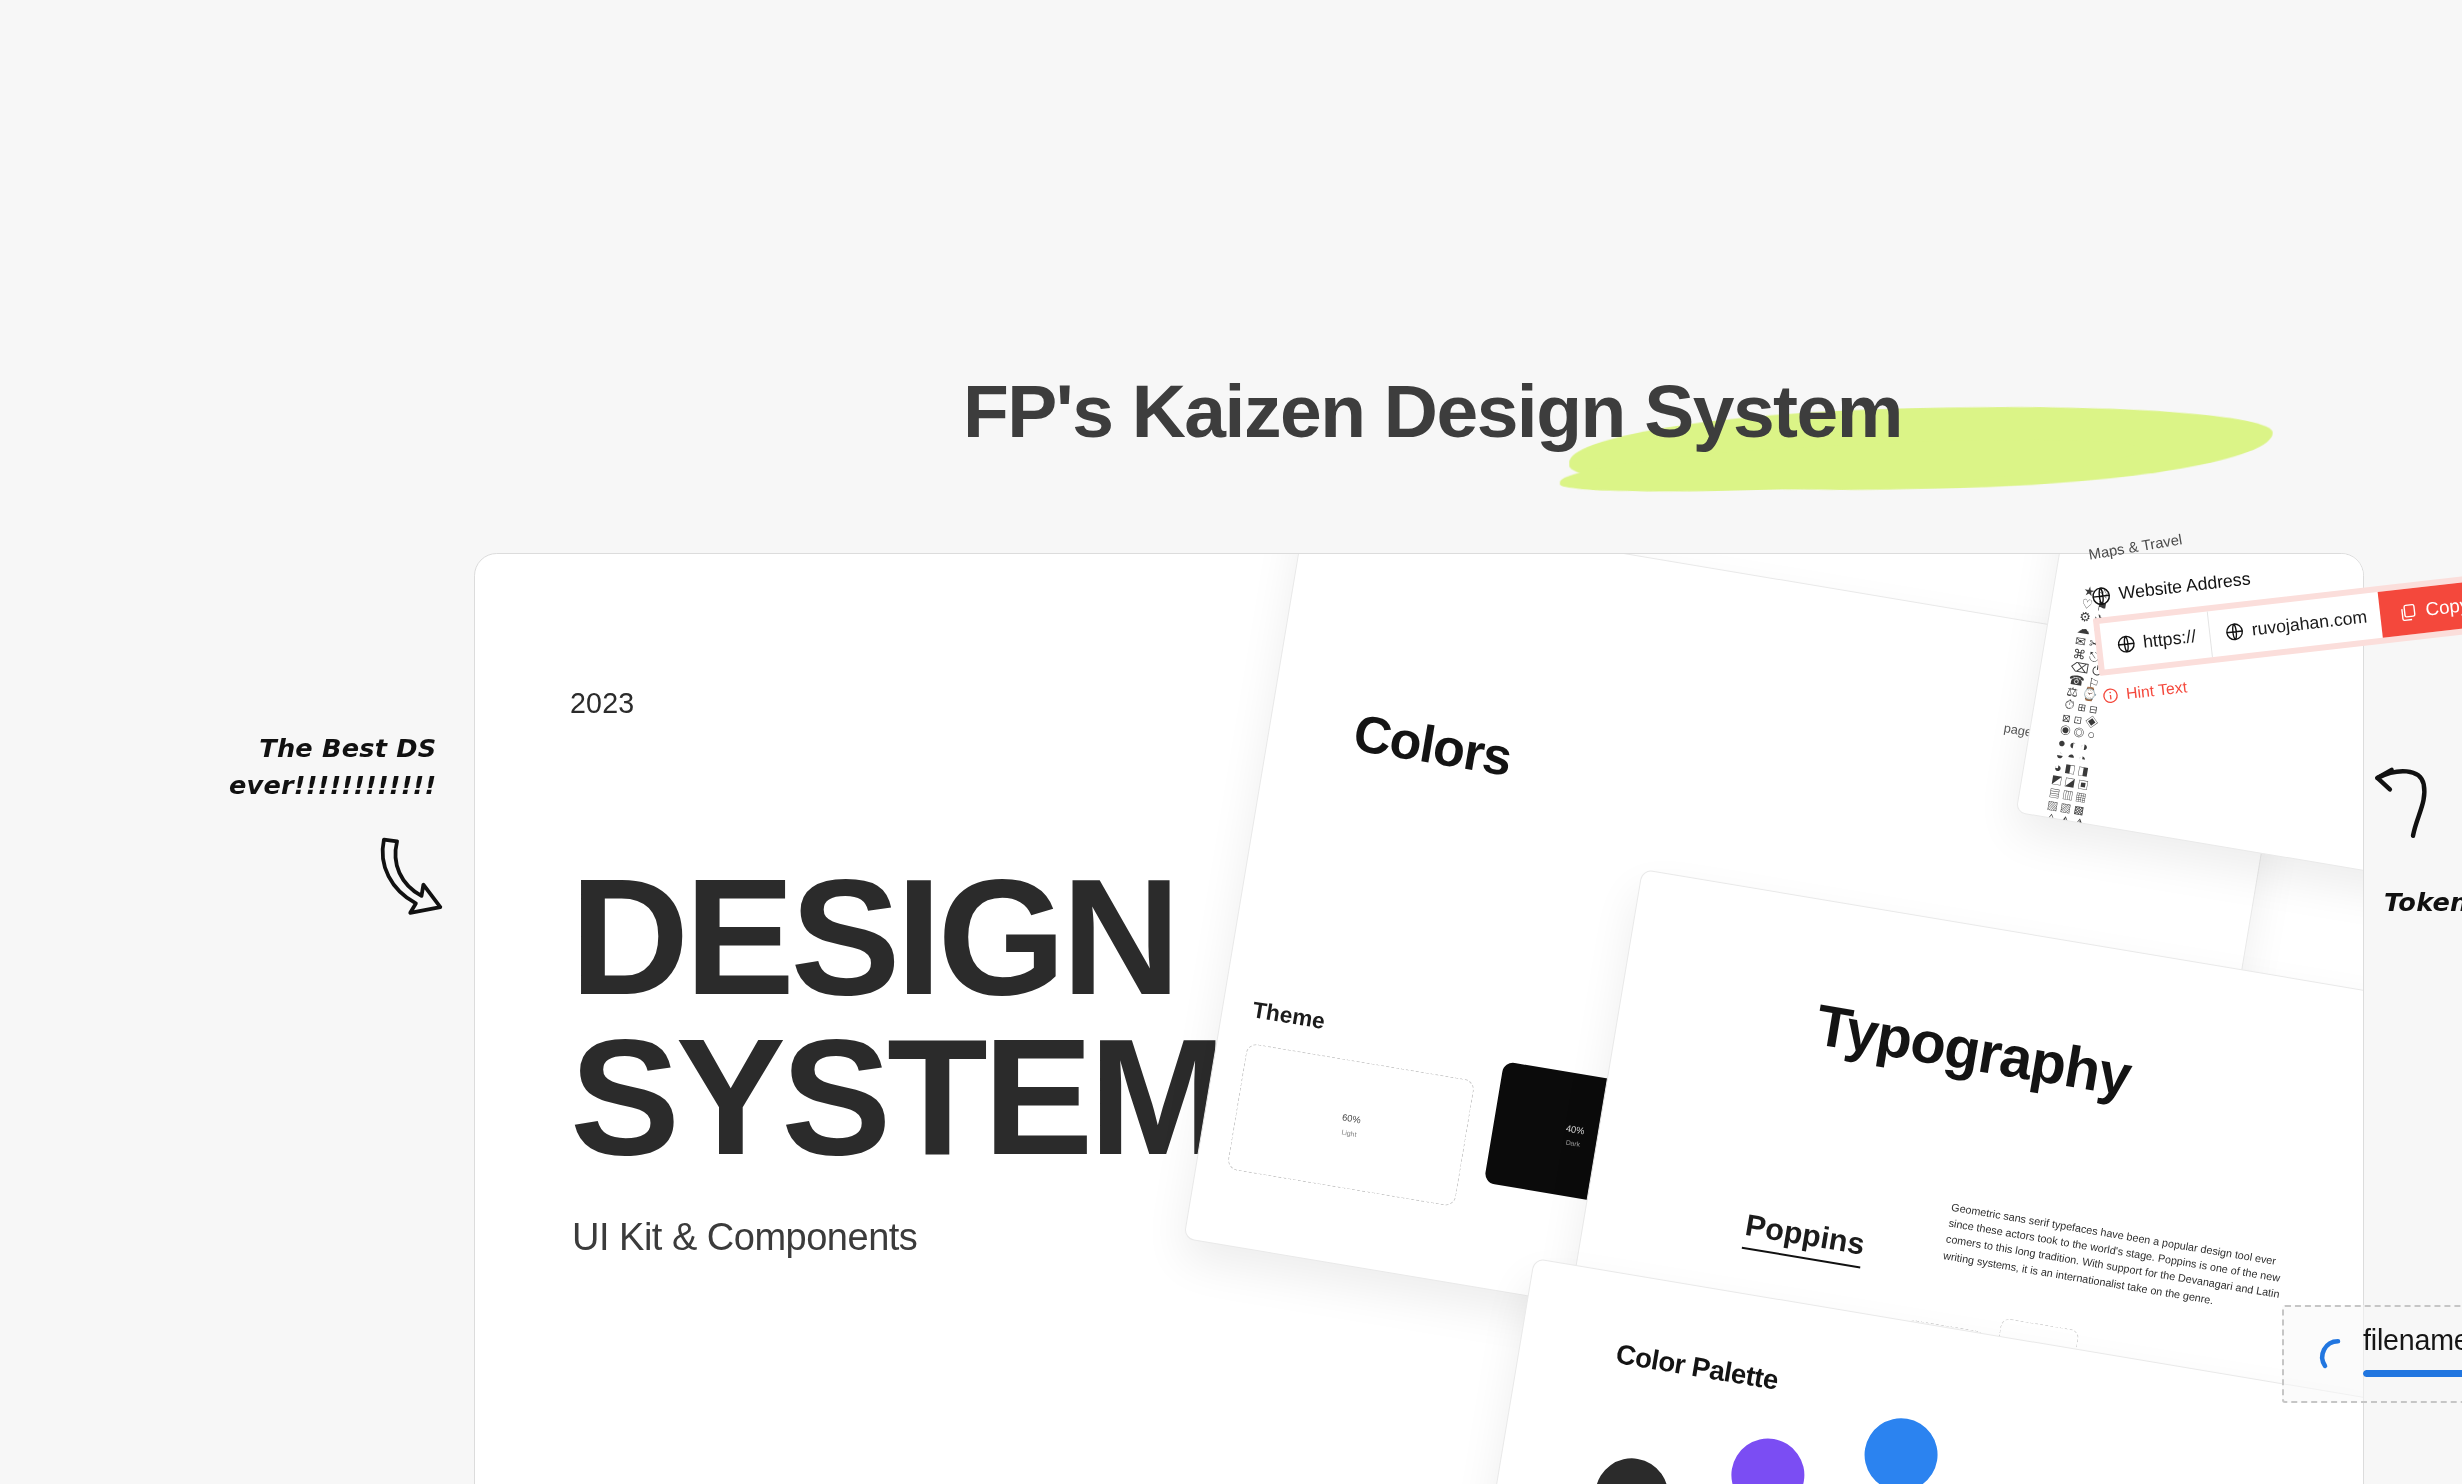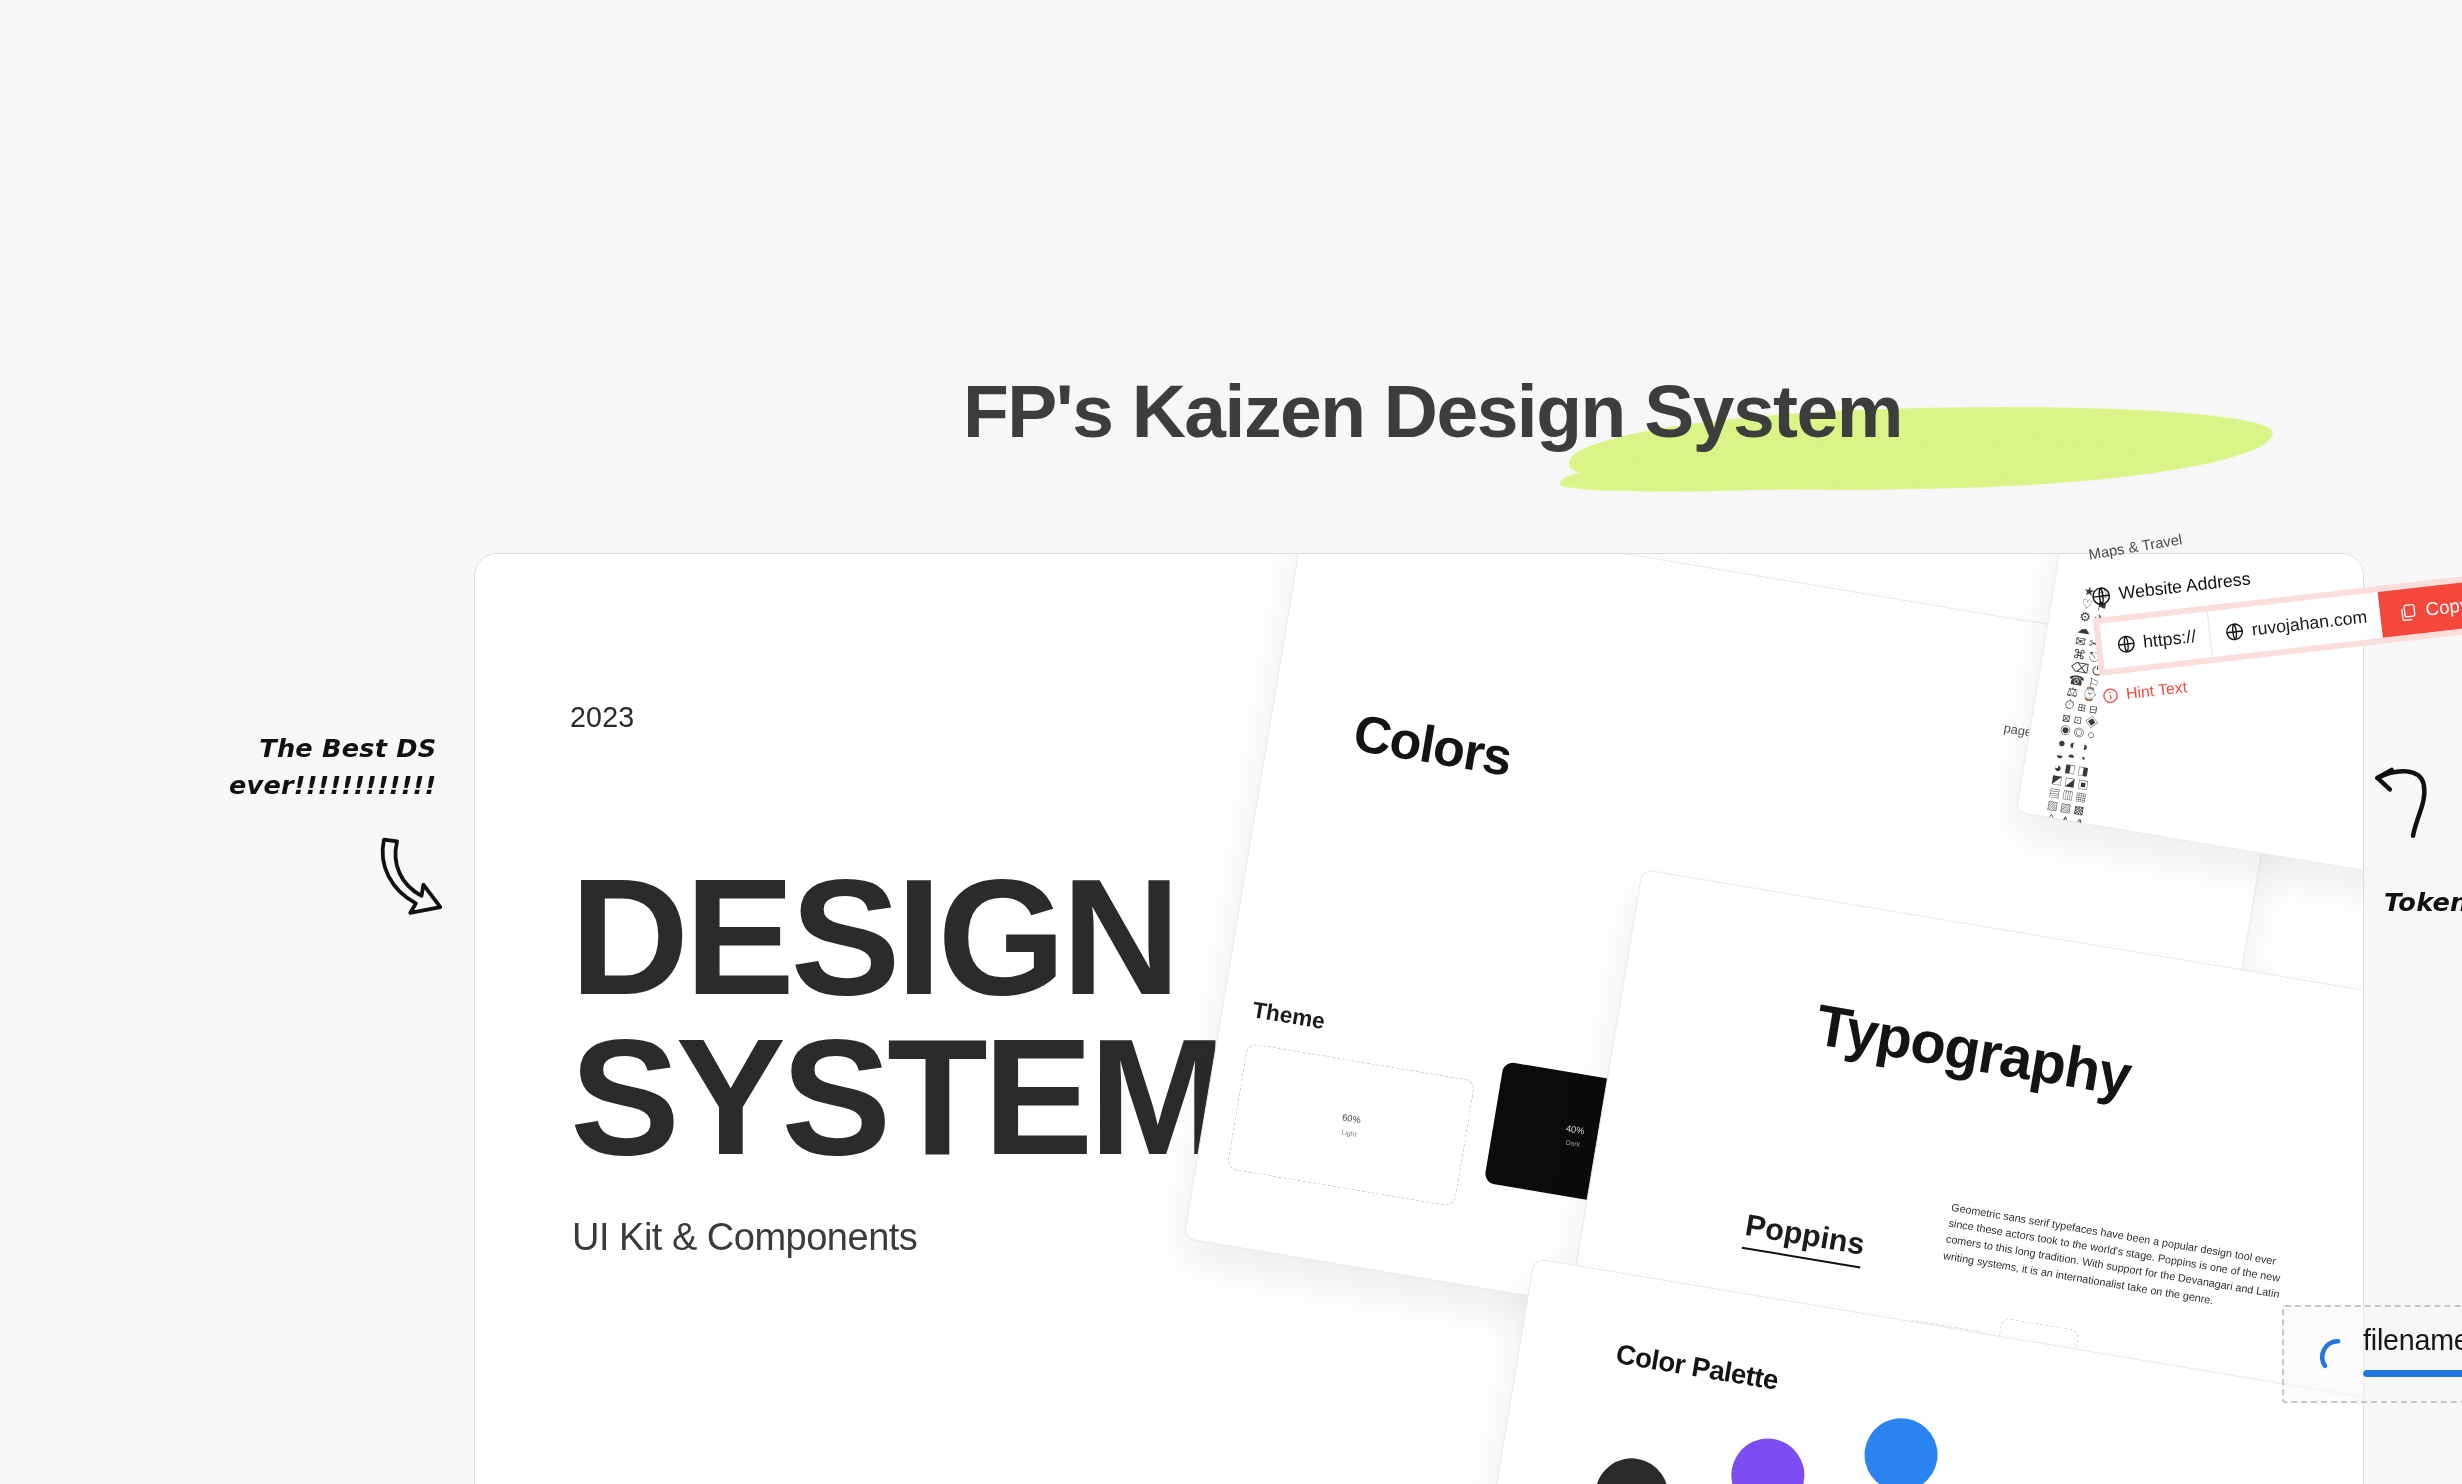--- a/index.html
+++ b/index.html
@@ -56,21 +56,21 @@
     left: 474px; top: 553px;
     width: 1890px; height: 1182px;
     background: #ffffff;
     border: 1.5px solid #dcdcdc;
     border-radius: 22.7px;
     overflow: hidden;
   }
 
   #year {
     position: absolute;
-    left: 95px; top: 147px;
+    left: 95px; top: 133px;
     font-size: 28.6px;
     color: #2b2b2b;
     letter-spacing: 0.2px;
   }
   #cover-heading {
     position: absolute;
     left: 95px; top: 303px;
     font-size: 165px;
     font-weight: 800;
     letter-spacing: -4.4px;

